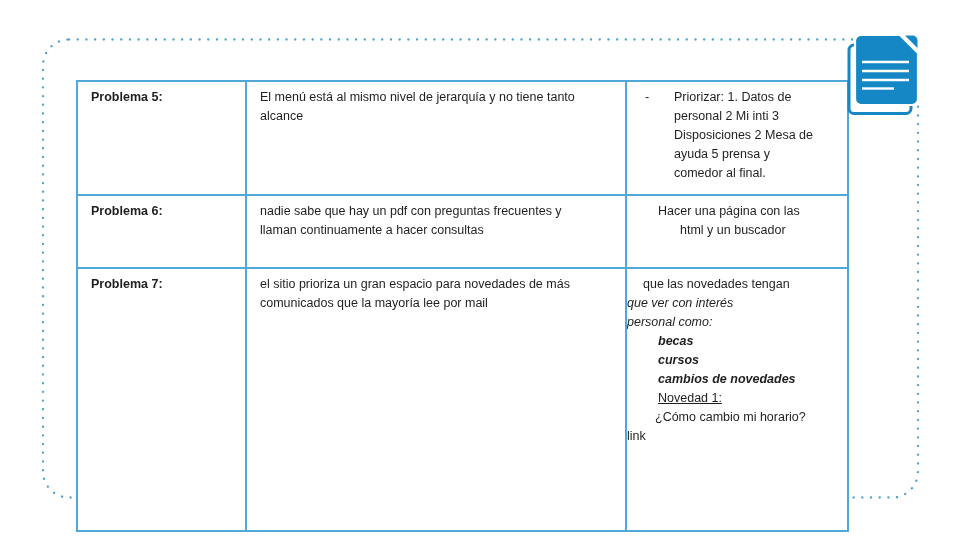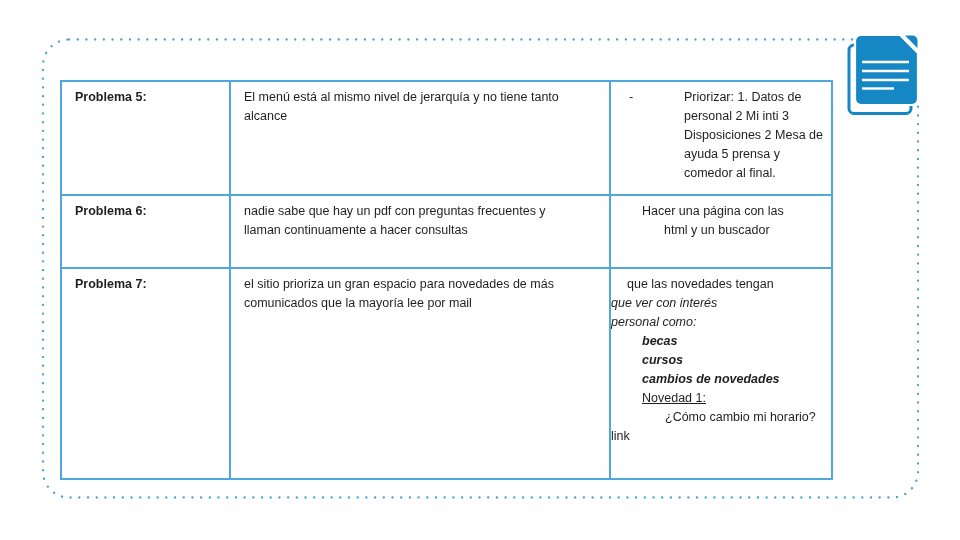--- a/index.html
+++ b/index.html
@@ -6,22 +6,22 @@
   .page{
     position:relative;
     width:960px;height:540px;
     background:#ffffff;
     overflow:hidden;
     font-family:"Liberation Sans", sans-serif;
     color:#1f1f1f;
   }
   .dotted-frame{position:absolute;left:0;top:0;width:960px;height:540px;}
   .ptable{
-    position:absolute;left:60px;top:80px;
-    width:773px;height:400px;
+    position:absolute;left:76px;top:80px;
+    width:773px;height:452px;
     display:grid;
     grid-template-columns:169px 380px 1fr;
     grid-template-rows:114px 73px 1fr;
     border:2px solid var(--tb,#4fa8d8);
     box-sizing:border-box;
     background:#ffffff;
     font-size:12.5px;line-height:19px;
   }
   .cell{
     border-right:2px solid var(--tb,#4fa8d8);
@@ -29,26 +29,26 @@
     box-sizing:border-box;
     padding:6px 10px 0 13px;
     overflow:hidden;
   }
   .cell.c3{border-right:none;padding-left:0;padding-right:4px;}
   .cell.r3{border-bottom:none;}
   .plabel{font-weight:bold;}
   .problem{max-width:330px;}
   .sol{position:relative;}
   .dash{position:absolute;left:18px;top:6px;}
-  .lp47{padding-left:73px;}
+  .lp47{padding-left:47px;}
   .lp30{padding-left:16px;}
   .lp31{padding-left:31px;}
   .lp53{padding-left:53px;}
   .lp54{font-style:italic;}
-  .lp28{padding-left:14px;margin-left:40px;}
+  .lp28{padding-left:28px;}
   .lp42{}
   .bold{font-weight:bold;font-style:italic;}
   .underl{text-decoration:underline;}
   .doc-icon{position:absolute;left:845px;top:32px;width:90px;height:90px;}
 </style>
 </head>
 <body>
 
 <div class="page">
 

